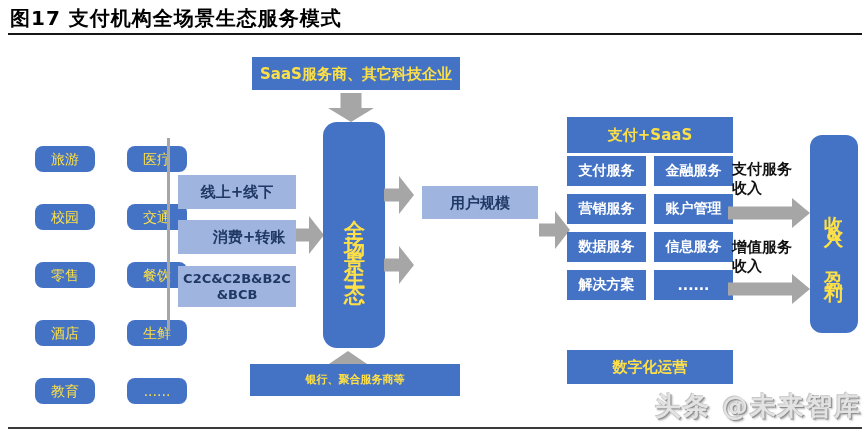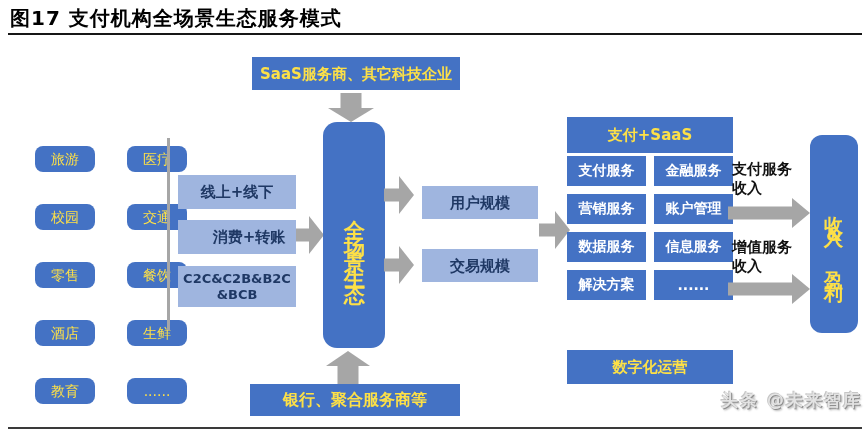--- a/index.html
+++ b/index.html
@@ -23,21 +23,21 @@
   .bottom-rule{position:absolute;left:8px;top:427px;width:854px;height:2px;background:#3a3a3a;}
 
   .box{
     position:absolute;display:flex;align-items:center;justify-content:center;
     text-align:center;line-height:1.2;
   }
   .solid{background:var(--blue);color:#fde047;font-weight:bold;}
   .light{background:var(--light);color:var(--navy);font-weight:bold;}
 
   .saas{left:252px;top:57px;width:208px;height:33px;font-size:15px;}
-  .bank{left:250px;top:384px;width:210px;height:32px;font-size:16px;}
+  .bank{left:250px;top:364px;width:210px;height:32px;font-size:11px;}
 
   .scene-grid{
     position:absolute;left:35px;top:146px;
     display:grid;grid-template-columns:60px 60px;column-gap:8px;
     grid-auto-rows:26px;row-gap:12px;gap:32px;
   }
   .scene{position:static;border-radius:8px;font-size:14px;font-weight:normal;}
 
   .divider{position:absolute;left:167px;top:138px;width:3px;height:192px;background:var(--gray);}
 
@@ -111,21 +111,21 @@
     content:"";position:absolute;bottom:0;left:50%;transform:translateX(-50%);
     width:21px;height:calc(100% - 15px);background:var(--gray);
   }
   .arrow-u::after{
     content:"";position:absolute;top:0;left:50%;transform:translateX(-50%);
     width:0;height:0;border-left:22px solid transparent;border-right:22px solid transparent;
     border-bottom:15px solid var(--gray);
   }
 
   .watermark{
-    position:absolute;right:6px;top:389px;font-size:17px;font-weight:bold;
+    position:absolute;right:6px;top:389px;font-size:26px;font-weight:bold;
     color:#e3e3e3;letter-spacing:2px;
     text-shadow:1px 1px 0 #8f8f8f,-1px -1px 0 #c6c6c6,2px 2px 2px #b5b5b5;
   }
 </style>
 </head>
 <body>
 
 <div class="stage">
 
   <div class="title">图17 支付机构全场景生态服务模式</div>
@@ -157,21 +157,20 @@
   <div class="arrow-r a-into-center"></div>
 
   <div class="box solid center-box">
     <span class="v-text vt">全场景生态</span>
   </div>
 
   <div class="arrow-r a-c1"></div>
   <div class="arrow-r a-c2"></div>
 
   <div class="box light scale1">用户规模</div>
-  <div class="box light scale2">交易规模</div>
 
   <div class="arrow-r a-to-services"></div>
 
   <div class="box solid svc-header">支付+SaaS</div>
   <div class="svc-grid">
     <div class="svc-cell">支付服务</div>
     <div class="svc-cell">金融服务</div>
     <div class="svc-cell">营销服务</div>
     <div class="svc-cell">账户管理</div>
     <div class="svc-cell">数据服务</div>

